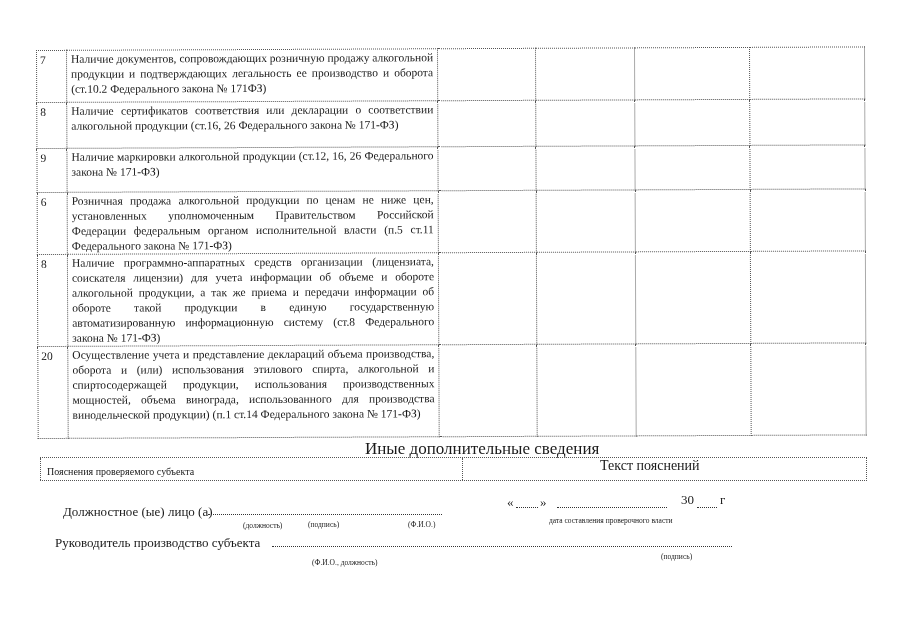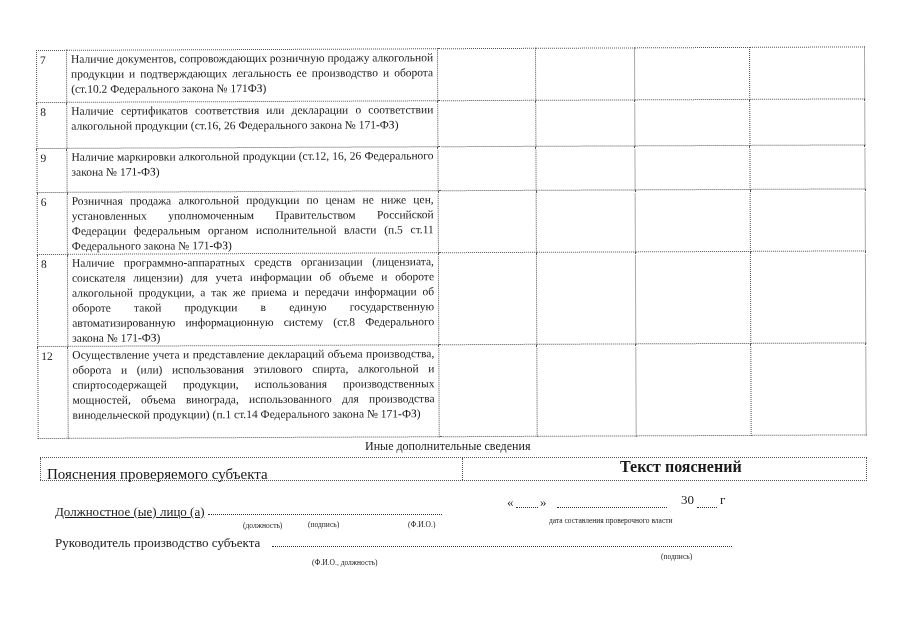--- a/index.html
+++ b/index.html
@@ -6,27 +6,27 @@
   body { width:905px; height:640px; position:relative; overflow:hidden;
          font-family:"Liberation Serif","DejaVu Serif",serif; color:#1a1a1a; }
   .page { position:absolute; left:0; top:0; width:905px; height:640px; }
   table.check { position:absolute; left:36px; top:50px; border-collapse:collapse;
                 transform:rotate(-0.25deg); transform-origin:left top; }
   table.check td { border:1px dotted #555; vertical-align:top; padding:0; }
   td.num { width:26px; font-size:11.5px; padding:3px 0 0 3px !important; }
   td.desc { width:362px; font-size:11.5px; line-height:15px; text-align:justify;
             padding:1px 4px 0 4px !important; }
   td.c1 { width:97px; } td.c2 { width:98px; } td.c3 { width:114px; } td.c4 { width:114px; }
-  .extra-title { position:absolute; left:365px; top:439px; font-size:12px; }
+  .extra-title { position:absolute; left:365px; top:439px; font-size:17px; }
   .expl-row { position:absolute; left:40px; top:457px; width:826px; height:22px;
               border:1px dotted #555; border-left:none; }
   .expl-left { position:absolute; left:0; top:0; width:421px; height:22px;
                border-left:1px dotted #555; border-right:1px dotted #555; }
-  .expl-left span { position:absolute; left:6px; top:8px; font-size:15px; }
-  .expl-right { position:absolute; left:580px; top:0px; font-size:16px;font-weight:bold; }
+  .expl-left span { position:absolute; left:6px; top:8px; font-size:10px; }
+  .expl-right { position:absolute; left:560px; top:0px; font-size:14px; }
   .sig-label { position:absolute; font-size:13px; }
   .line { position:absolute; border-bottom:1px dotted #333; height:0; }
   .cap { position:absolute; font-size:7.5px; }
 </style>
 </head>
 <body>
 
 <div class="page">
 
   <table class="check">
@@ -65,40 +65,40 @@
     </tr>
     <tr style="height:91px">
       <td class="num">8</td>
       <td class="desc">Наличие программно-аппаратных средств организации (лицензиата, соискателя лицензии) для учета информации об объеме и обороте алкогольной продукции, а так же приема и передачи информации об обороте такой продукции в единую государственную автоматизированную информационную систему (ст.8 Федерального закона № 171-ФЗ)</td>
       <td class="c1"></td>
       <td class="c2"></td>
       <td class="c3"></td>
       <td class="c4"></td>
     </tr>
     <tr style="height:92px">
-      <td class="num">12</td>
+      <td class="num">20</td>
       <td class="desc">Осуществление учета и представление деклараций объема производства, оборота и (или) использования этилового спирта, алкогольной и спиртосодержащей продукции, использования производственных мощностей, объема винограда, использованного для производства винодельческой продукции) (п.1 ст.14 Федерального закона № 171-ФЗ)</td>
       <td class="c1"></td>
       <td class="c2"></td>
       <td class="c3"></td>
       <td class="c4"></td>
     </tr>
   </tbody>
     </table>
 
   <div class="extra-title">Иные дополнительные сведения</div>
 
   <div class="expl-row">
     <div class="expl-left">
       <span>Пояснения проверяемого субъекта</span>
     </div>
     <div class="expl-right">Текст пояснений</div>
   </div>
 
-  <div class="sig-label" style="left:55px; top:504px;text-decoration:underline;">Должностное (ые) лицо (а)</div>
+  <div class="sig-label" style="left:63px; top:504px;">Должностное (ые) лицо (а)</div>
   <div class="line" style="left:208px; top:514px; width:234px;"></div>
   <div class="cap" style="left:243px; top:521px;">(должность)</div>
   <div class="cap" style="left:308px; top:520px;">(подпись)</div>
   <div class="cap" style="left:364px; top:520px;padding-left:44px;">(Ф.И.О.)</div>
 
   <div class="sig-label" style="left:507px; top:494px;">«</div>
   <div class="line" style="left:516px; top:507px; width:22px;"></div>
   <div class="sig-label" style="left:540px; top:494px;">»</div>
   <div class="line" style="left:557px; top:507px; width:110px;"></div>
   <div class="sig-label" style="left:681px; top:492px;">30</div>

